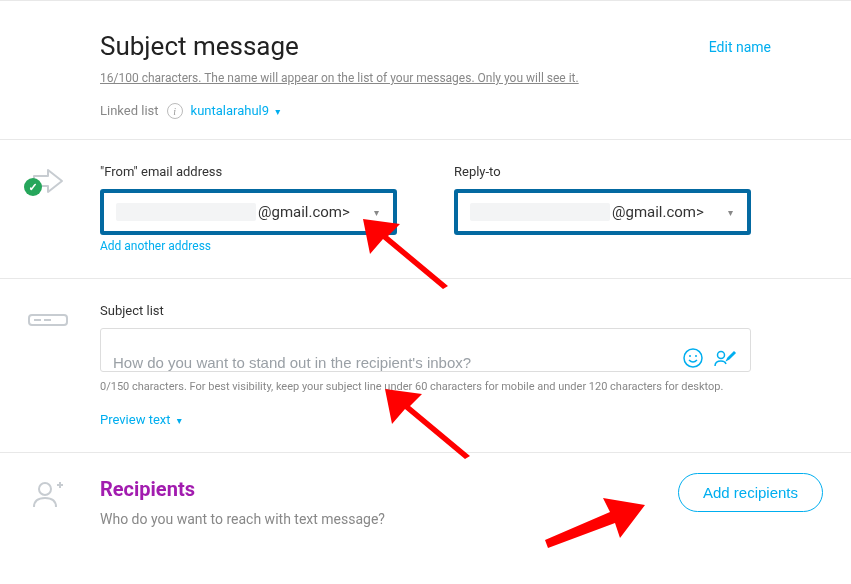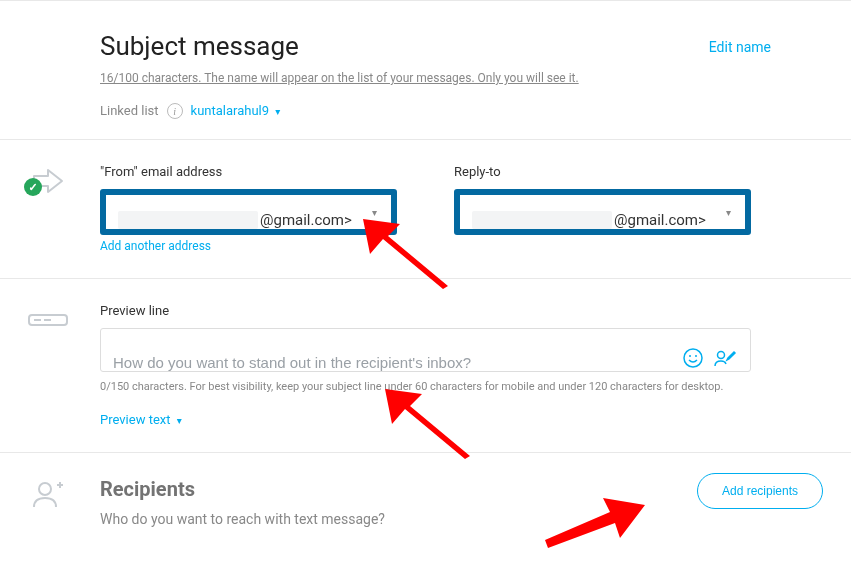--- a/index.html
+++ b/index.html
@@ -32,44 +32,44 @@
   .green-check {
     position:absolute; left:-6px; top:12px; width:18px; height:18px; background:#26a65b;
     border-radius:50%; display:flex; align-items:center; justify-content:center;
   }
   .green-check::after { content:"✓"; color:#fff; font-size:11px; font-weight:bold; }
   .from-row { display:flex; gap:22px; }
   .from-col { flex:1; }
   .from-col.right { flex:1;margin-left:35px; }
   .field-label { font-size:13px; color:#333; margin-bottom:10px; }
   .dropdown {
-    border:6px solid #0369a1; border-radius:3px; height:46px;
-    display:flex; align-items:flex-end; padding:0 12px; position:relative;
+    border:4px solid #0369a1; border-radius:3px; height:46px;
+    display:flex; align-items:center; padding:0 12px; position:relative;
     font-size:15px; color:#333; background:#fff; cursor:pointer;
   }
   .dropdown .redact { width:140px; height:18px; background:#f3f4f5; border-radius:2px; margin-right:2px; }
   .dropdown .caret { position:absolute; right:14px; top:50%; transform:translateY(-50%); font-size:10px; color:#888; }
   .add-another { color:#00aeef; font-size:12px; margin-top:4px; cursor:pointer; display:inline-block; }
   .subject-icon svg { width:40px; height:20px; }
   .subject-input-wrap {
     border:1px solid #ddd; border-radius:3px; display:flex; align-items:flex-end;
     padding:0 12px; height:44px; background:#fff;
   }
   .subject-input {
     flex:1; border:none; outline:none; font-size:15px; color:#333;
   }
   .subject-input::placeholder { color:#9aa0a6; }
   .icon-btn { width:26px; height:26px; display:flex; align-items:center; justify-content:center; cursor:pointer; margin-left:6px; }
   .helper { color:#888; font-size:11px; margin-top:8px; }
   .recipients-icon svg { width:34px; height:30px; }
-  .recipients-title { font-size:20px; color:#737373; margin-bottom:10px; }
+  .recipients-title { font-size:20px; color:#a21caf; margin-bottom:10px; }
   .recipients-sub { color:#888; font-size:14px; }
   .add-recipients-btn {
     position:absolute; right:28px; top:20px; border:1px solid #00aeef; color:#00aeef;
-    background:#fff; border-radius:22px; padding:10px 24px; font-size:12px; cursor:pointer;
+    background:#fff; border-radius:22px; padding:10px 24px; font-size:15px; cursor:pointer;
   }
   .red-arrow { position:absolute; pointer-events:none; }
   .red-arrow svg { display:block; }
 </style>
 </head>
 <body>
 
 <div class="container">
 
   <div class="header-section">
@@ -119,21 +119,21 @@
   <div class="section">
     <div class="section-icon-wrap" style="top:30px;">
       <span class="subject-icon">
         <svg viewBox="0 0 40 20">
             <rect x="1" y="6" width="38" height="10" rx="3" fill="none" stroke="#c7ccd1" stroke-width="2"></rect>
             <line x1="6" y1="11" x2="13" y2="11" stroke="#c7ccd1" stroke-width="2"></line>
             <line x1="16" y1="11" x2="23" y2="11" stroke="#c7ccd1" stroke-width="2"></line>
           </svg>
       </span>
     </div>
-    <div class="field-label">Preview line</div>
+    <div class="field-label">Subject list</div>
     <div class="subject-input-wrap">
       <input class="subject-input" placeholder="How do you want to stand out in the recipient's inbox?" style="">
       <span class="icon-btn">
         <svg width="22" height="22" viewBox="0 0 22 22">
             <circle cx="11" cy="11" r="9" fill="none" stroke="#00aeef" stroke-width="1.5"></circle>
             <circle cx="8" cy="9" r="1" fill="#00aeef"></circle>
             <circle cx="14" cy="9" r="1" fill="#00aeef"></circle>
             <path d="M7 13 Q11 17 15 13" fill="none" stroke="#00aeef" stroke-width="1.5"></path>
           </svg>
       </span>

